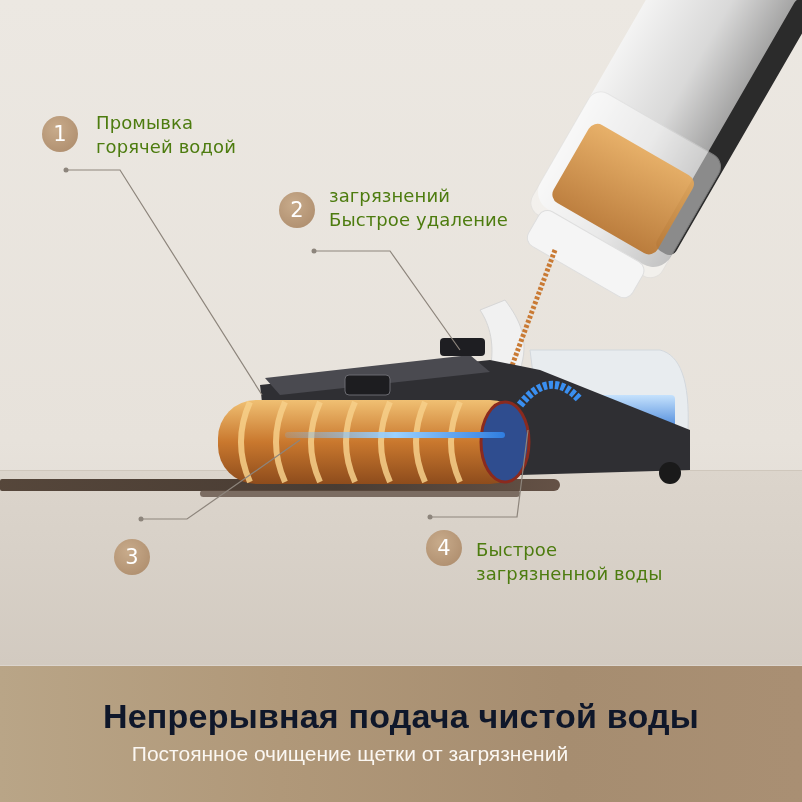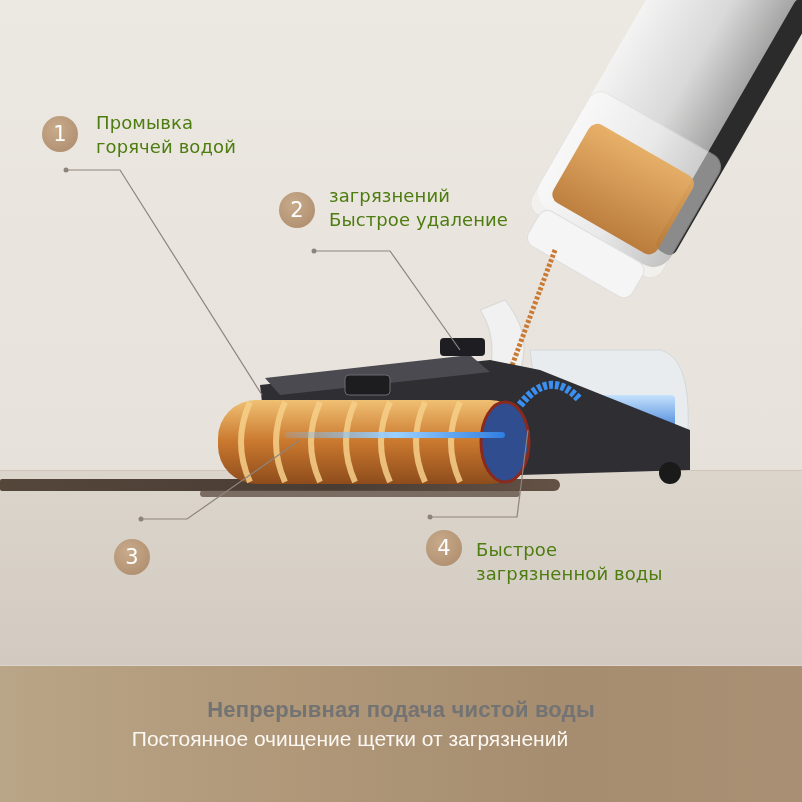--- a/index.html
+++ b/index.html
@@ -40,25 +40,25 @@
     font-family: "DejaVu Sans", sans-serif; font-weight: 500; letter-spacing: .1px;
   }
   .leader { position: absolute; }
 
   .banner {
     position: absolute; left: 0; top: 666px; width: 802px; height: 136px;
     background: linear-gradient(90deg, #b9a587 0%, #b09879 35%, #a68d70 70%, #a98f73 100%);
   }
   .banner-title {
     position: absolute; left: 0; top: 697px; width: 802px; text-align: center;
-    color: #737373; font-size: 22px; font-weight: bold; letter-spacing: .2px;
+    color: #0f172a; font-size: 34px; font-weight: bold; letter-spacing: .2px;
     font-family: "Liberation Sans", sans-serif;
   }
   .banner-sub {
-    position: absolute; left: 0; top: 727px; width: 700px; text-align: center;
+    position: absolute; left: 0; top: 742px; width: 700px; text-align: center;
     color: #fbf7f2; font-size: 21px; letter-spacing: 0;
     font-family: "Liberation Sans", sans-serif;
   }
 </style>
 </head>
 <body>
 
 <div class="stage">
   <div class="floor"></div>
   <div class="floor-line"></div>

